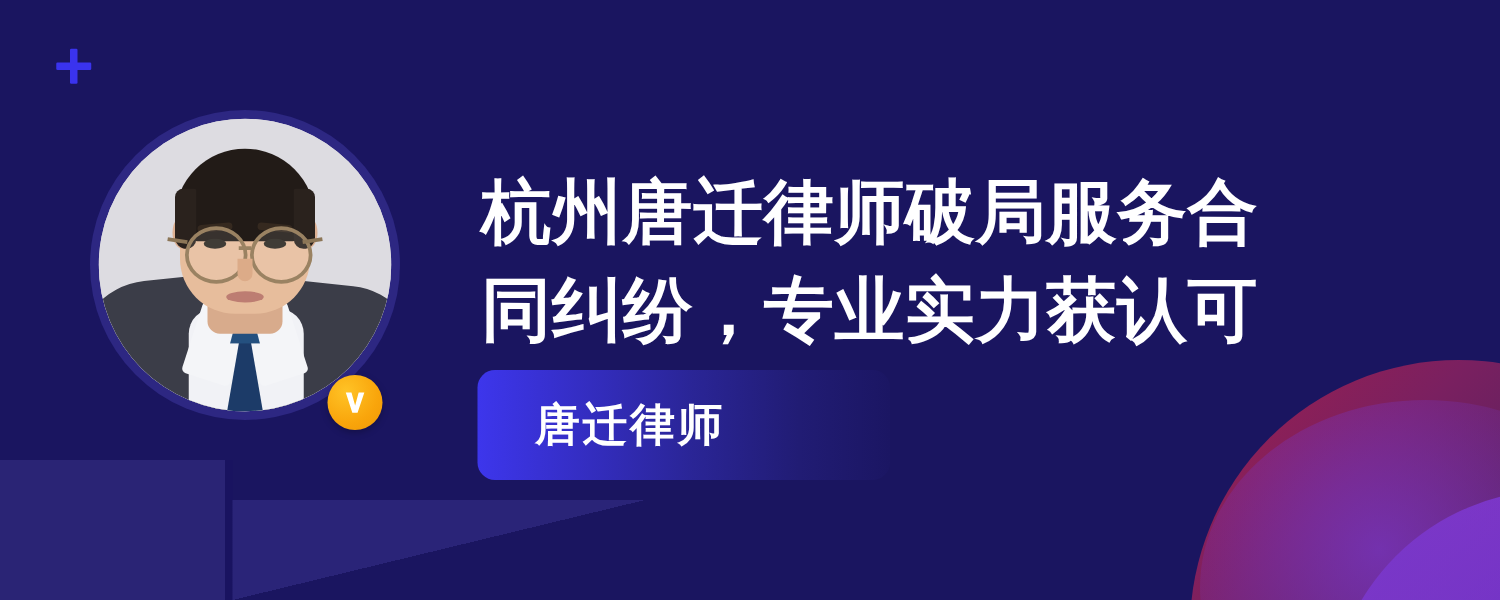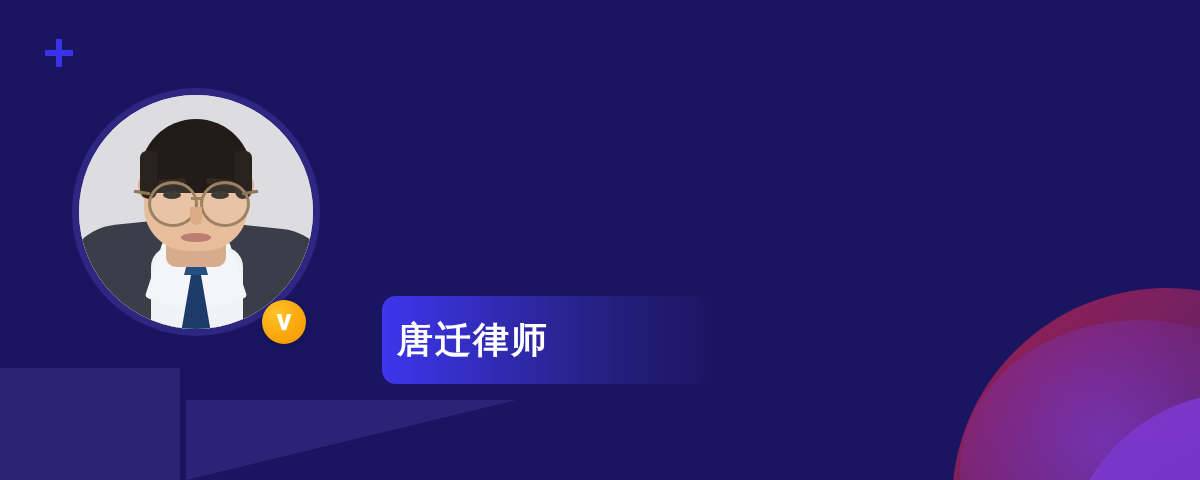--- a/index.html
+++ b/index.html
@@ -213,21 +213,21 @@
     position: absolute;
     left: 382px;
     top: 296px;
     width: 330px;
     height: 88px;
     border-radius: 14px;
     background: linear-gradient(90deg, #3d36ec 0%, #3730cf 18%, #2a2596 52%, #211c74 78%, #1b1663 100%);
     display: flex;
     align-items: center;
     box-sizing: border-box;
-    padding-left: 15px;
+    padding-left: 46px;
   }
   .name-pill span {
     color: #ffffff;
     font-size: 36px;
     font-weight: 700;
     letter-spacing: 2px;
   }
 </style>
 </head>
 <body>
@@ -274,18 +274,20 @@
       <div class="p-mouth"></div>
     </div>
   </div>
 
   <div class="badge">
     <svg viewBox="0 0 24 24" aria-hidden="true">
       <path d="M5.2 4.6 L9.4 4.6 L12.1 14.2 L14.7 4.6 L18.9 4.6 L13.9 19.6 L10.0 19.6 Z" fill="#ffffff"></path>
     </svg>
   </div>
 
+  <div class="headline">杭州唐迁律师破局服务合
+同纠纷，专业实力获认可</div>
 
   <div class="name-pill">
     <span>唐迁律师</span>
   </div>
 
 </div>
 
 </body></html>

